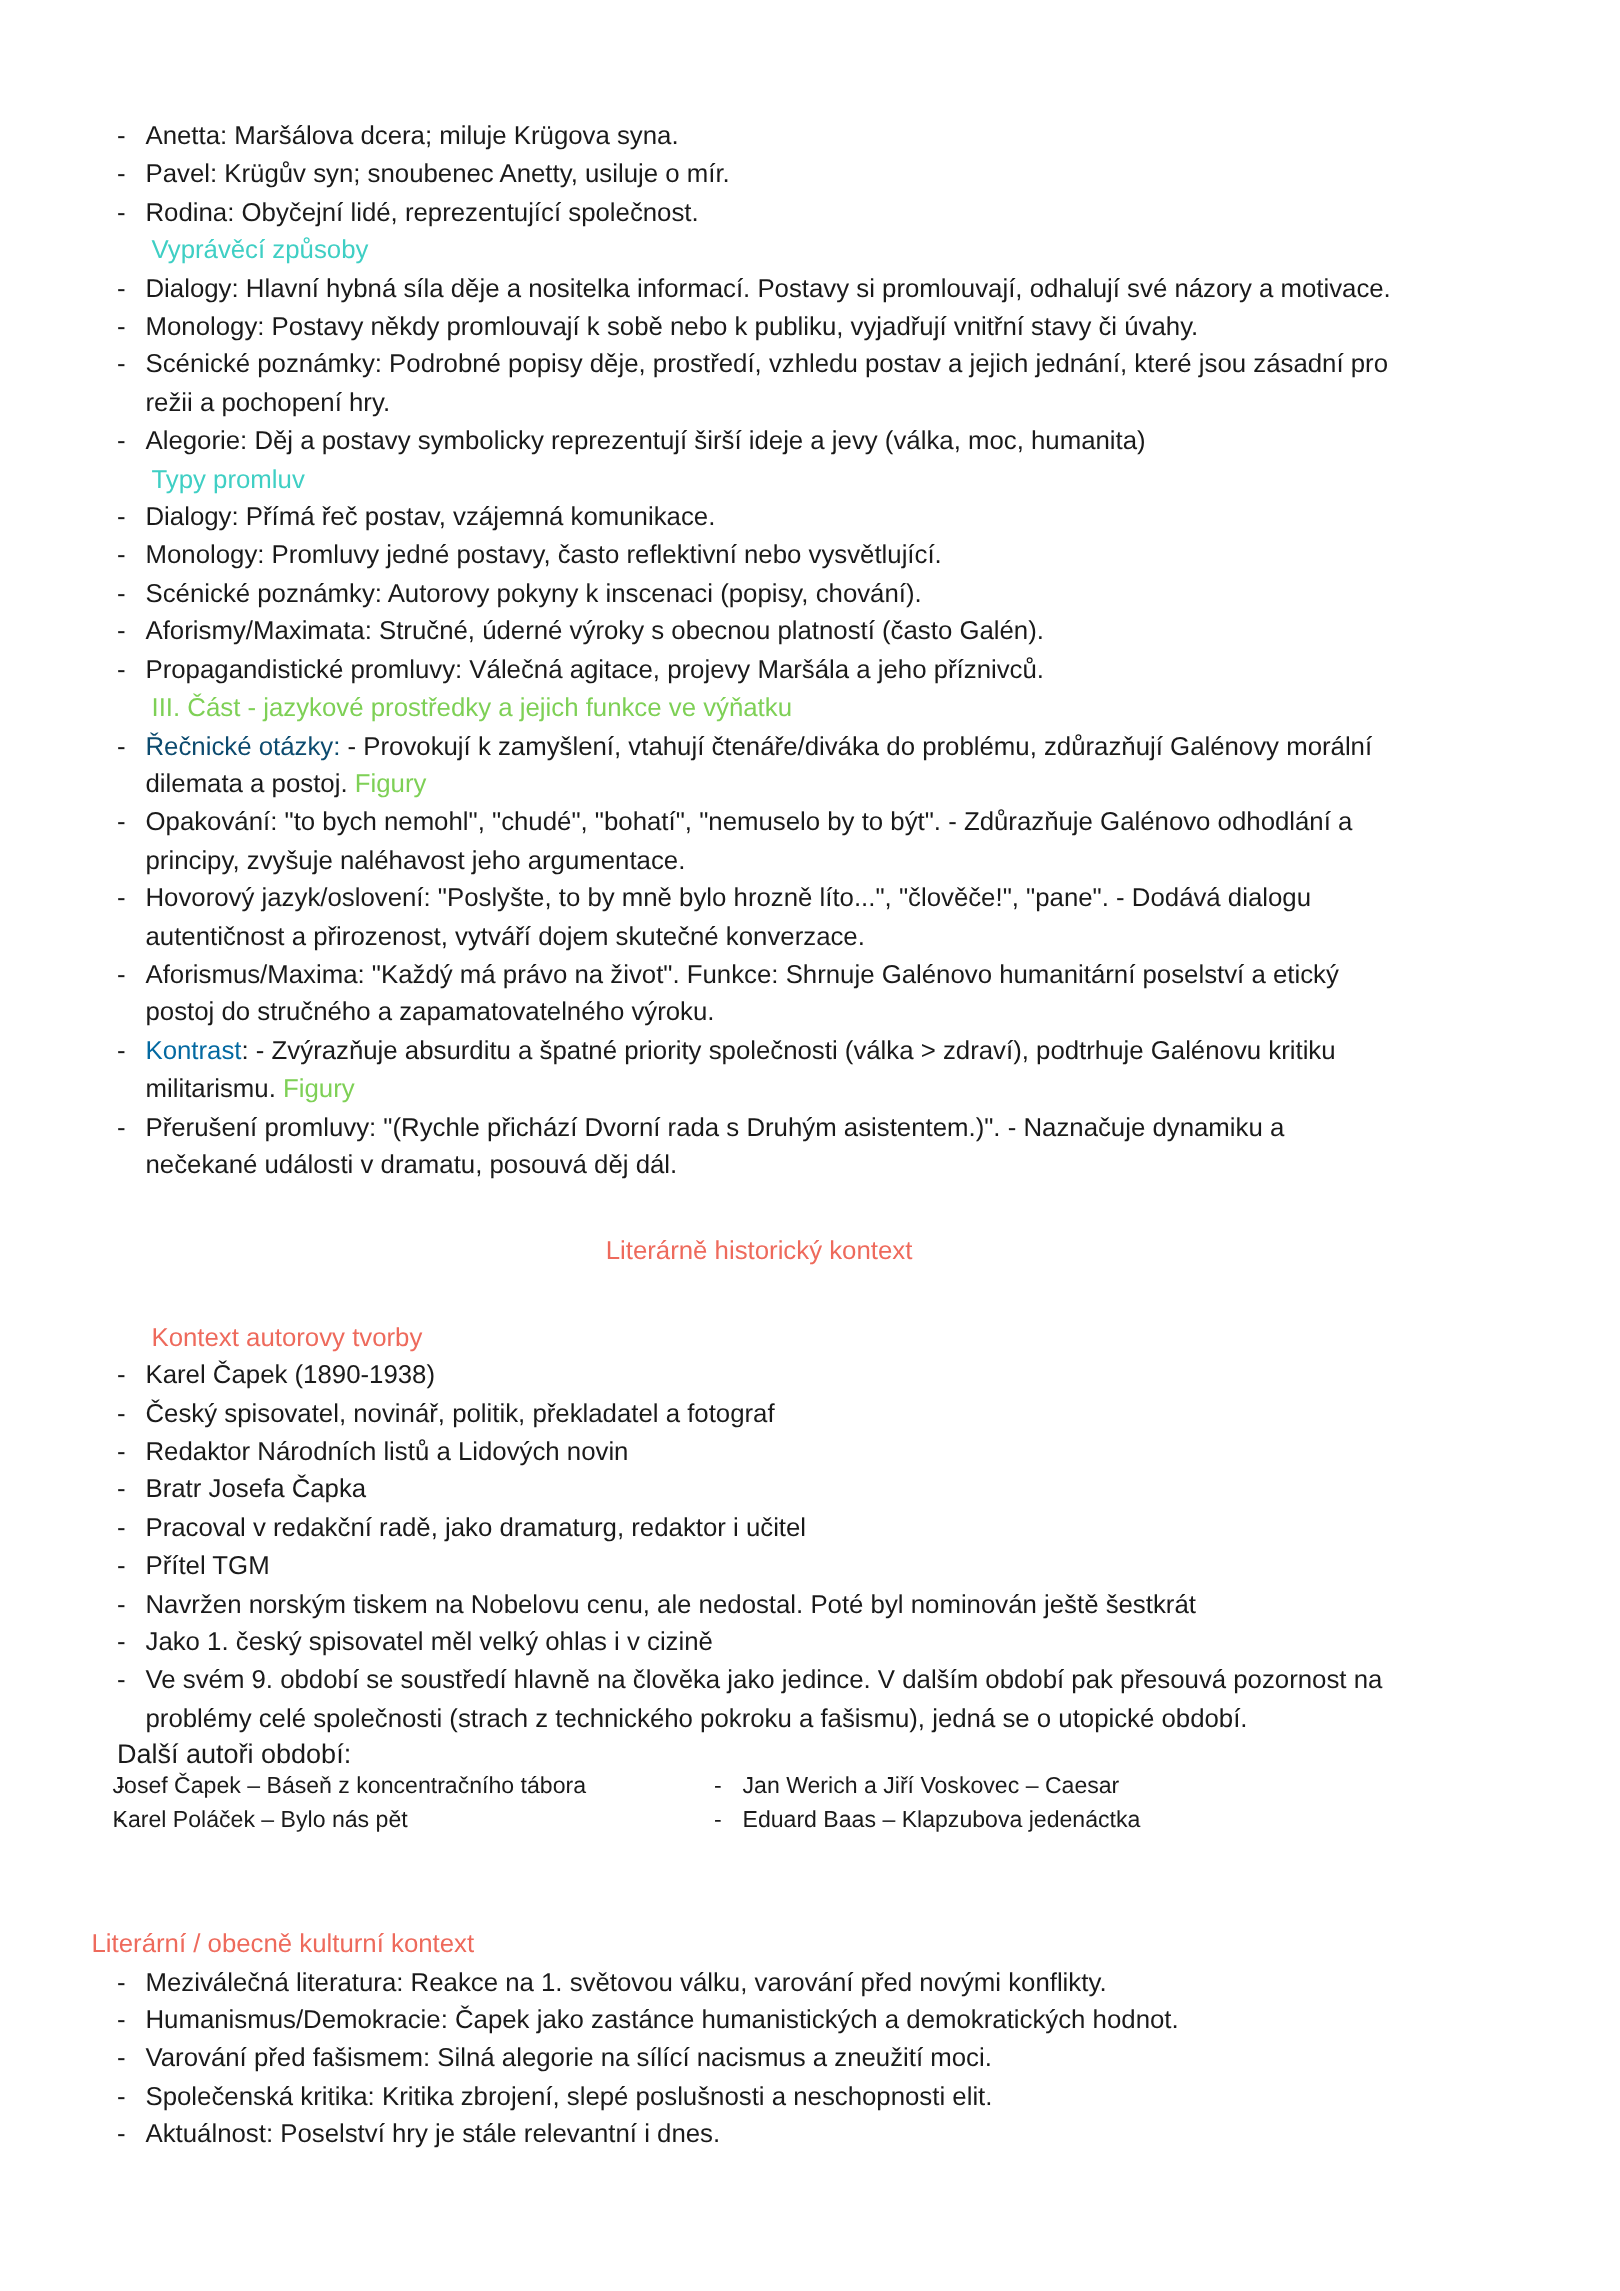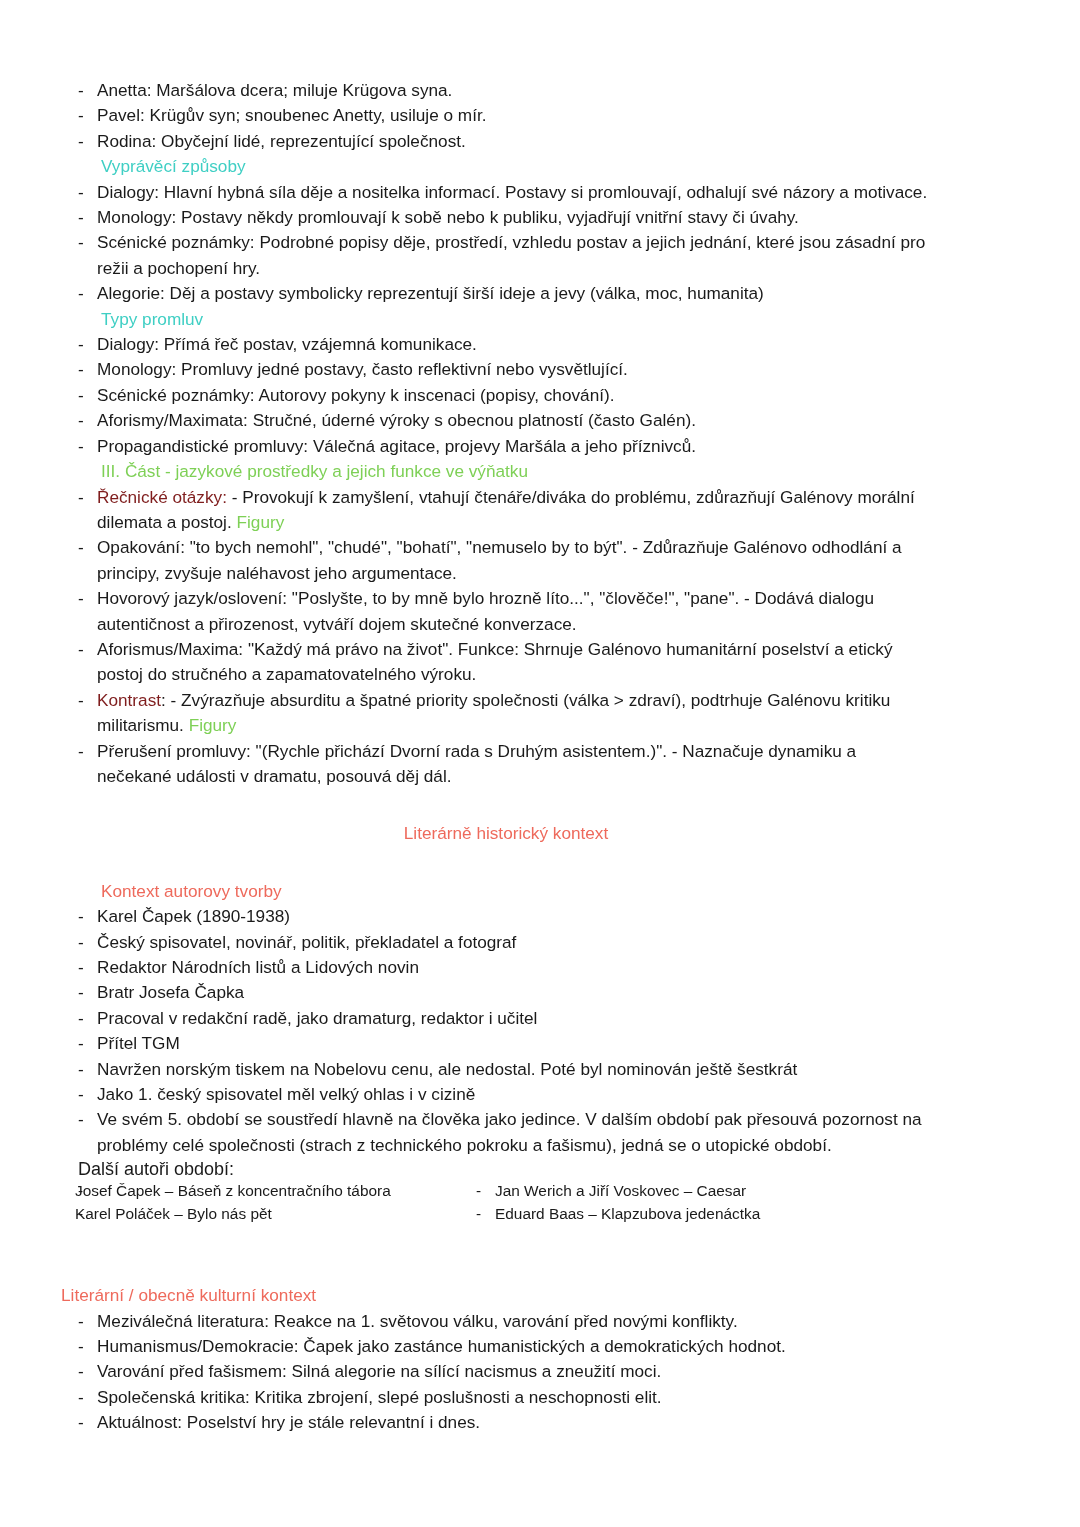--- a/index.html
+++ b/index.html
@@ -23,22 +23,22 @@
   .small { font-size: 18px; line-height: 22px; padding-left: 78px; }
   .cols { display: flex; }
   .col { width: 487px; }
   .col .line { padding-left: 75px; font-size: 15.4px; line-height: 22.5px; }
   .col .line.bullet::before { left: 78px; }
   .col.right .line { padding-left: 8px; }
   .col.right .line.bullet::before { left: -11px; }
   .spacer { height: 26px; }
   .teal { color: #3fcfc4; }
   .green { color: #7ed056; }
-  .blue { color: #7f1d1d; margin-top: 22px; }
-  .pink { color: #7f1d1d; text-align: center; }
+  .blue { color: #0c4a6e; margin-top: 22px; }
+  .pink { color: #0369a1; text-align: center; }
   .red { color: #ee6a5c; margin-top: 32px; }
 </style>
 </head>
 <body>
 
 <div class="page">
 
   <div class="line bullet">Anetta: Maršálova dcera; miluje Krügova syna.</div>
   <div class="line bullet">Pavel: Krügův syn; snoubenec Anetty, usiluje o mír.</div>
   <div class="line bullet">Rodina: Obyčejní lidé, reprezentující společnost.</div>
@@ -67,21 +67,21 @@
   <div class="line center red">Literárně historický kontext</div>
   <div class="line heading red">Kontext autorovy tvorby</div>
   <div class="line bullet">Karel Čapek (1890-1938)</div>
   <div class="line bullet">Český spisovatel, novinář, politik, překladatel a fotograf</div>
   <div class="line bullet">Redaktor Národních listů a Lidových novin</div>
   <div class="line bullet">Bratr Josefa Čapka</div>
   <div class="line bullet">Pracoval v redakční radě, jako dramaturg, redaktor i učitel</div>
   <div class="line bullet">Přítel TGM</div>
   <div class="line bullet">Navržen norským tiskem na Nobelovu cenu, ale nedostal. Poté byl nominován ještě šestkrát</div>
   <div class="line bullet">Jako 1. český spisovatel měl velký ohlas i v cizině</div>
-  <div class="line bullet wrap">Ve svém 5. období se soustředí hlavně na člověka jako jedince. V dalším období pak přesouvá pozornost na problémy celé společnosti (strach z technického pokroku a fašismu), jedná se o utopické období.</div>
+  <div class="line bullet wrap">Ve svém 9. období se soustředí hlavně na člověka jako jedince. V dalším období pak přesouvá pozornost na problémy celé společnosti (strach z technického pokroku a fašismu), jedná se o utopické období.</div>
 
   <div class="line small">Další autoři období:</div>
   <div class="cols">
     <div class="col left">
       <div class="line bullet">Josef Čapek – Báseň z koncentračního tábora</div>
       <div class="line bullet">Karel Poláček – Bylo nás pět</div>
     </div>
     <div class="col right">
       <div class="line bullet">Jan Werich a Jiří Voskovec – Caesar</div>
       <div class="line bullet">Eduard Baas – Klapzubova jedenáctka</div>

